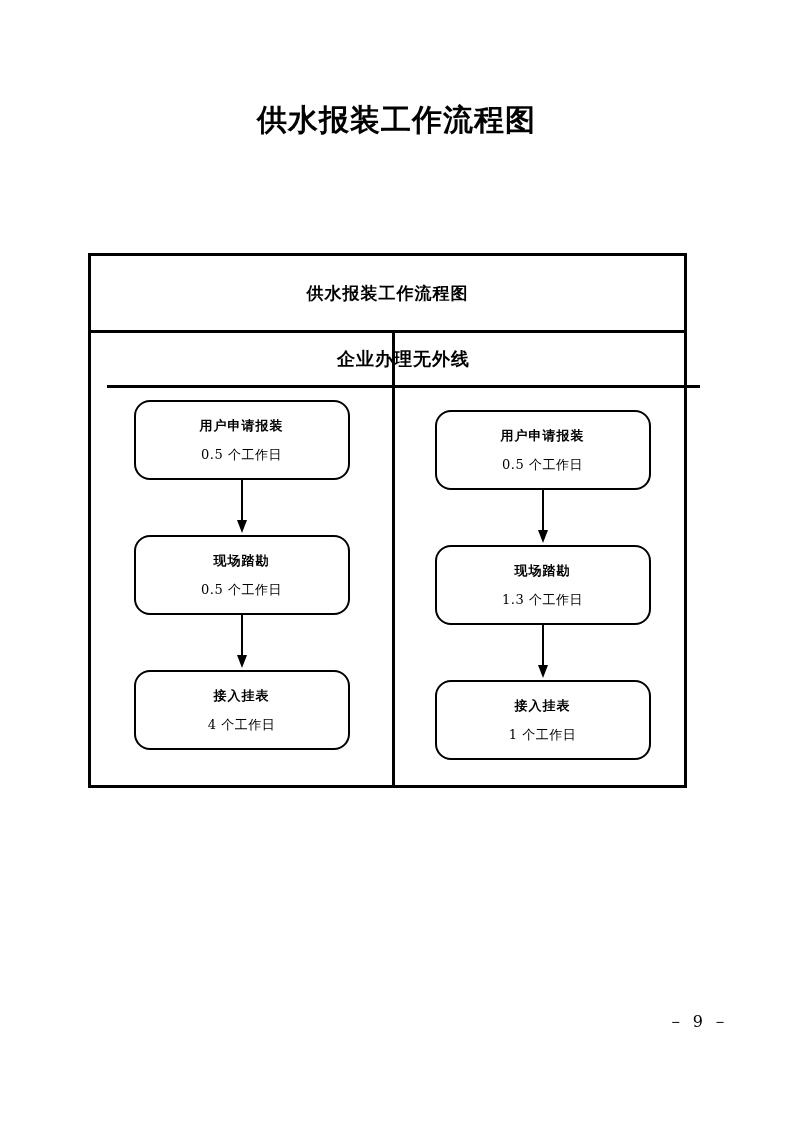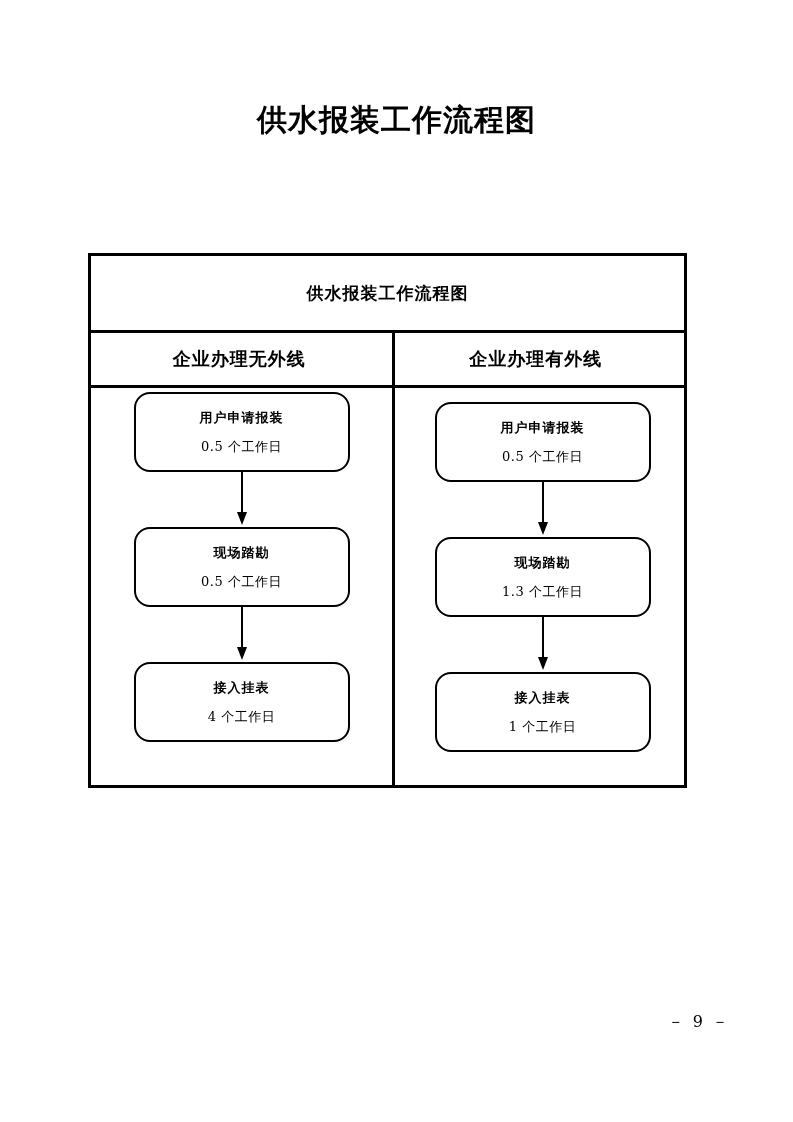--- a/index.html
+++ b/index.html
@@ -61,21 +61,21 @@
     font-family: "DejaVu Serif", "Liberation Serif", serif;
     font-weight: bold;
     font-size: 17px;
     letter-spacing: 1px;
     white-space: nowrap;
   }
 
   
   .table-header-row {
     position: absolute;
-    left: 0;
+    left: 16px;
     top: 77px;
     width: 100%;
     height: 55px;
     box-sizing: border-box;
     border-bottom: 3px solid #000000;
     display: flex;
   }
   .header-cell {
     flex: 1 1 50%;
     display: flex;
@@ -97,21 +97,21 @@
     top: 77px;
     width: 0;
     height: 452px;
     border-left: 3px solid #000000;
   }
 
   
   .table-body {
     position: absolute;
     left: 0;
-    top: 128px;
+    top: 136px;
     width: 100%;
     height: 397px;
     text-align: right;
   }
   .flow-column {
     position: absolute;
     top: 0;
     width: 301px;
     height: 100%;
   }
@@ -187,23 +187,20 @@
 <div class="flow-table">
 
   <div class="table-title-row">
     <div class="table-title-text">供水报装工作流程图</div>
   </div>
 
   <div class="table-header-row">
     <div class="header-cell">
       <span class="header-cell-text">企业办理无外线</span>
     </div>
-    <div class="header-cell">
-      <span class="header-cell-text">企业办理有外线</span>
-    </div>
   </div>
 
   <div class="column-divider"></div>
 
   <div class="table-body">
 
     <div class="flow-column left">
       <div class="flow-stack">
 
         <div class="node">

